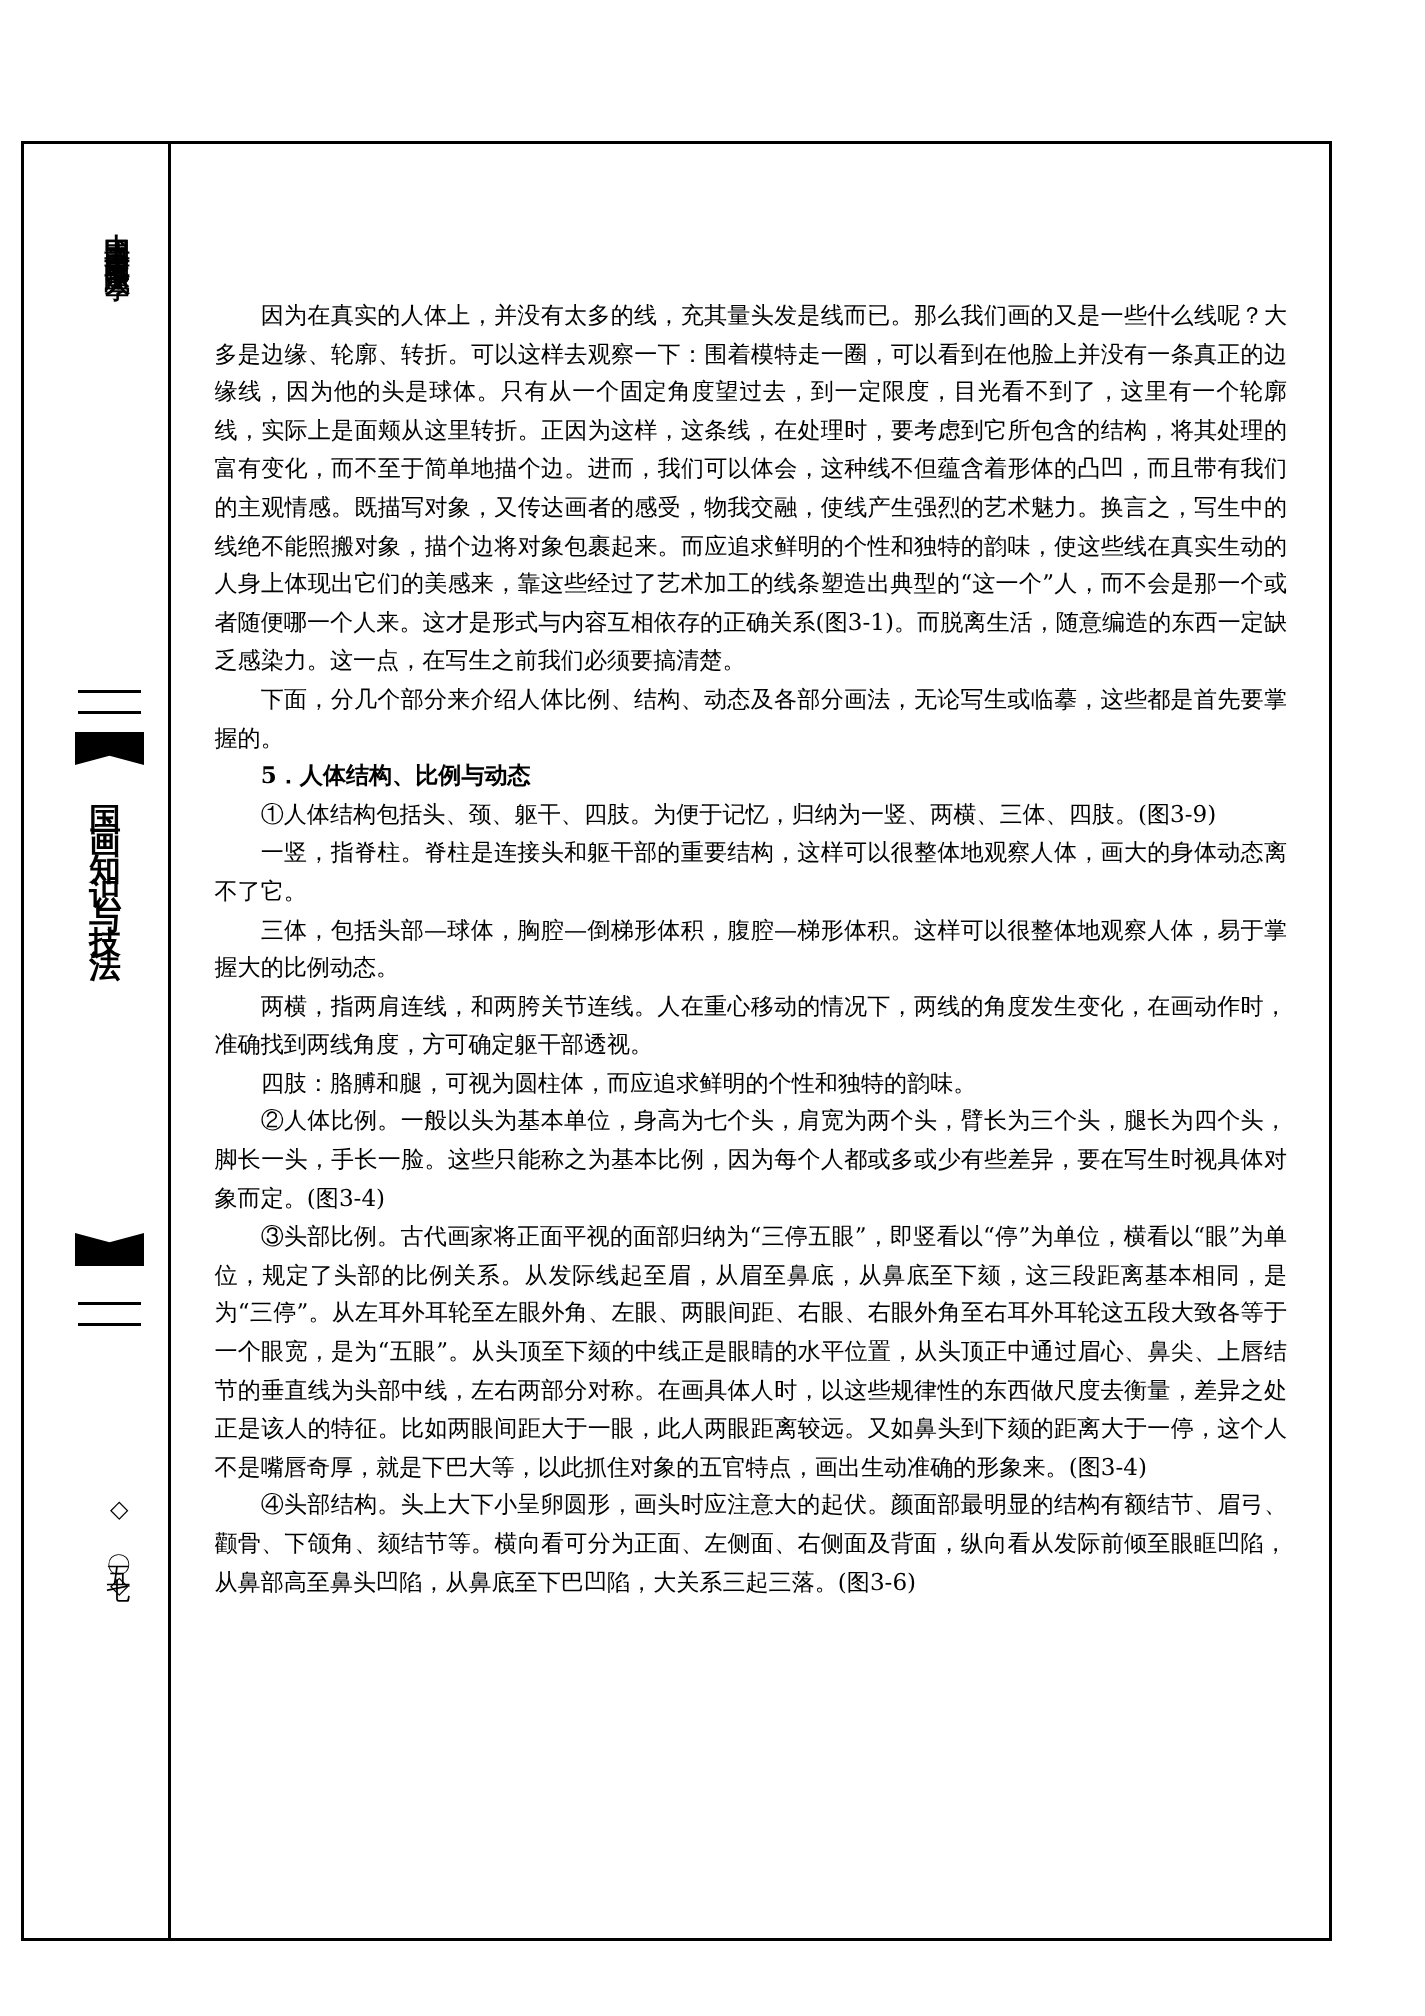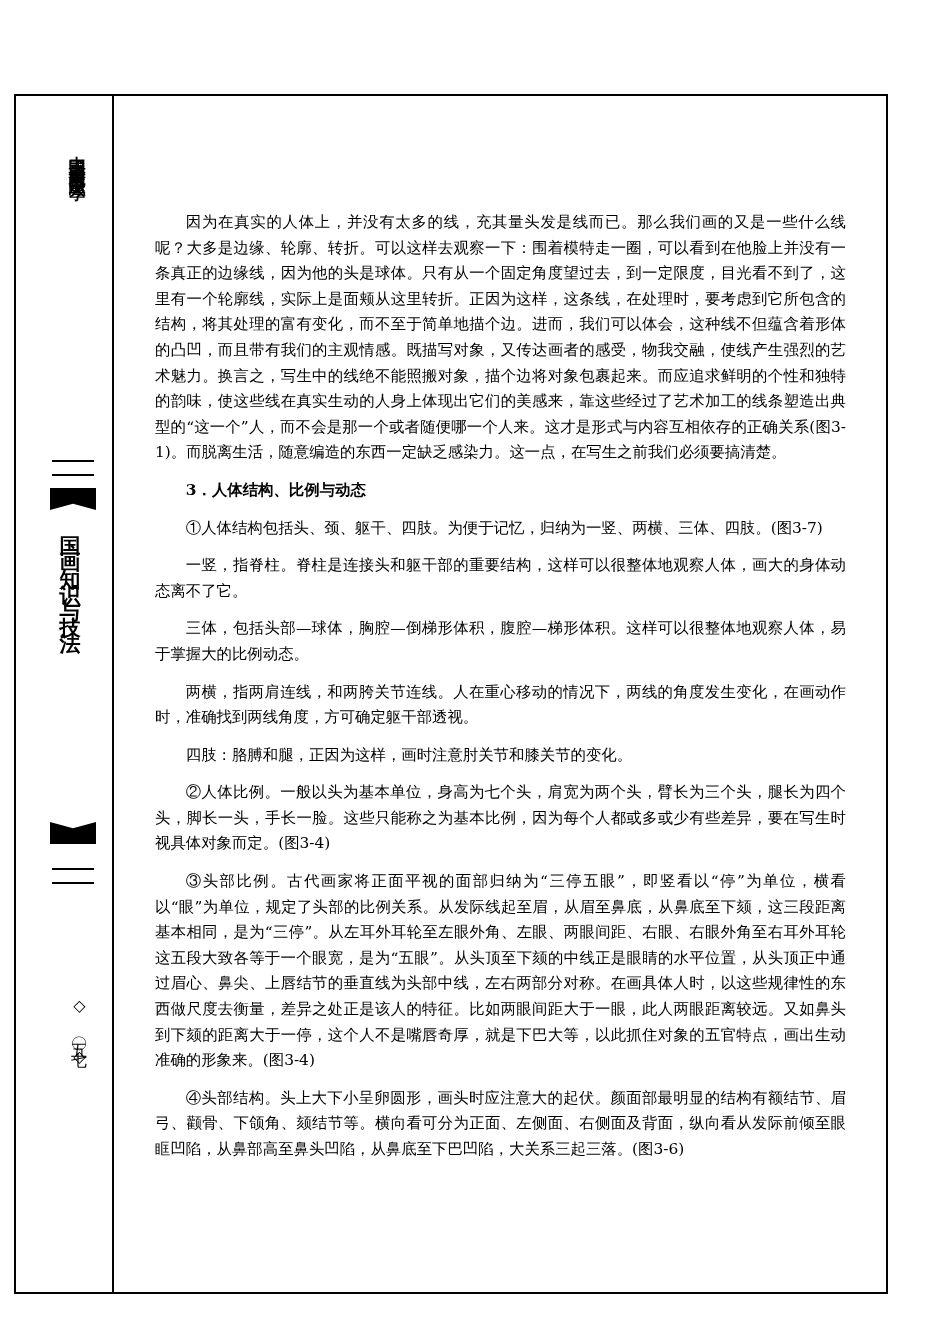--- a/index.html
+++ b/index.html
@@ -115,21 +115,21 @@
     left: 143px;
     top: 198px;
     width: 715px;
     font-family: "DejaVu Serif", "Liberation Serif", serif;
     font-size: 15.4px;
     line-height: 25.6px;
     text-align: justify;
     text-justify: inter-ideograph;
   }
   .content p {
-    margin: 12px;
+    margin: 0;
   }
   .indent2 { text-indent: 2em; }
   .heading {
     text-indent: 2em;
     font-weight: bold;
   }
 </style>
 </head>
 <body>
 
@@ -149,24 +149,25 @@
 
     <div class="bookmark-bottom"></div>
     <div class="sidebar-rule rule-c"></div>
     <div class="sidebar-rule rule-d"></div>
 
     <div class="vtext page-number">◇〇五七◇</div>
   </div>
 
   <div class="content">
     <p class="indent2">因为在真实的人体上，并没有太多的线，充其量头发是线而已。那么我们画的又是一些什么线呢？大多是边缘、轮廓、转折。可以这样去观察一下：围着模特走一圈，可以看到在他脸上并没有一条真正的边缘线，因为他的头是球体。只有从一个固定角度望过去，到一定限度，目光看不到了，这里有一个轮廓线，实际上是面颊从这里转折。正因为这样，这条线，在处理时，要考虑到它所包含的结构，将其处理的富有变化，而不至于简单地描个边。进而，我们可以体会，这种线不但蕴含着形体的凸凹，而且带有我们的主观情感。既描写对象，又传达画者的感受，物我交融，使线产生强烈的艺术魅力。换言之，写生中的线绝不能照搬对象，描个边将对象包裹起来。而应追求鲜明的个性和独特的韵味，使这些线在真实生动的人身上体现出它们的美感来，靠这些经过了艺术加工的线条塑造出典型的“这一个”人，而不会是那一个或者随便哪一个人来。这才是形式与内容互相依存的正确关系(图3-1)。而脱离生活，随意编造的东西一定缺乏感染力。这一点，在写生之前我们必须要搞清楚。</p>
-    <p class="heading">3．人体结构、比例与动态</p>
-    <p class="indent2">①人体结构包括头、颈、躯干、四肢。为便于记忆，归纳为一竖、两横、三体、四肢。(图3-7)</p>
+    <p class="indent2">下面，分几个部分来介绍人体比例、结构、动态及各部分画法，无论写生或临摹，这些都是首先要掌握的。</p>
+    <p class="heading">5．人体结构、比例与动态</p>
+    <p class="indent2">①人体结构包括头、颈、躯干、四肢。为便于记忆，归纳为一竖、两横、三体、四肢。(图3-9)</p>
     <p class="indent2">一竖，指脊柱。脊柱是连接头和躯干部的重要结构，这样可以很整体地观察人体，画大的身体动态离不了它。</p>
     <p class="indent2">三体，包括头部—球体，胸腔—倒梯形体积，腹腔—梯形体积。这样可以很整体地观察人体，易于掌握大的比例动态。</p>
     <p class="indent2">两横，指两肩连线，和两胯关节连线。人在重心移动的情况下，两线的角度发生变化，在画动作时，准确找到两线角度，方可确定躯干部透视。</p>
-    <p class="indent2">四肢：胳膊和腿，正因为这样，画时注意肘关节和膝关节的变化。</p>
+    <p class="indent2">四肢：胳膊和腿，可视为圆柱体，而应追求鲜明的个性和独特的韵味。</p>
     <p class="indent2">②人体比例。一般以头为基本单位，身高为七个头，肩宽为两个头，臂长为三个头，腿长为四个头，脚长一头，手长一脸。这些只能称之为基本比例，因为每个人都或多或少有些差异，要在写生时视具体对象而定。(图3-4)</p>
     <p class="indent2">③头部比例。古代画家将正面平视的面部归纳为“三停五眼”，即竖看以“停”为单位，横看以“眼”为单位，规定了头部的比例关系。从发际线起至眉，从眉至鼻底，从鼻底至下颏，这三段距离基本相同，是为“三停”。从左耳外耳轮至左眼外角、左眼、两眼间距、右眼、右眼外角至右耳外耳轮这五段大致各等于一个眼宽，是为“五眼”。从头顶至下颏的中线正是眼睛的水平位置，从头顶正中通过眉心、鼻尖、上唇结节的垂直线为头部中线，左右两部分对称。在画具体人时，以这些规律性的东西做尺度去衡量，差异之处正是该人的特征。比如两眼间距大于一眼，此人两眼距离较远。又如鼻头到下颏的距离大于一停，这个人不是嘴唇奇厚，就是下巴大等，以此抓住对象的五官特点，画出生动准确的形象来。(图3-4)</p>
     <p class="indent2">④头部结构。头上大下小呈卵圆形，画头时应注意大的起伏。颜面部最明显的结构有额结节、眉弓、颧骨、下颌角、颏结节等。横向看可分为正面、左侧面、右侧面及背面，纵向看从发际前倾至眼眶凹陷，从鼻部高至鼻头凹陷，从鼻底至下巴凹陷，大关系三起三落。(图3-6)</p>
   </div>
 
 </div>
 
 </body></html>

